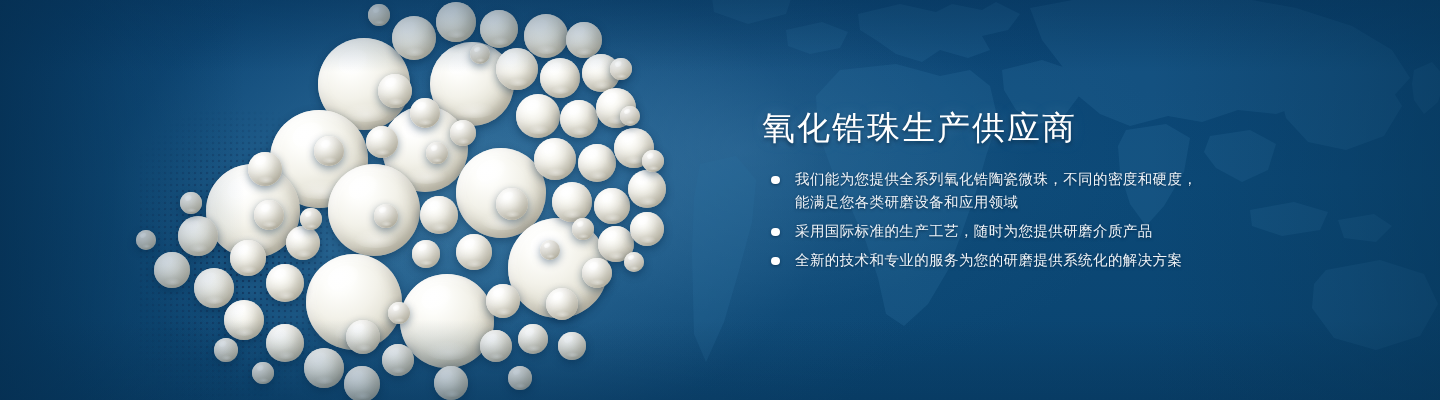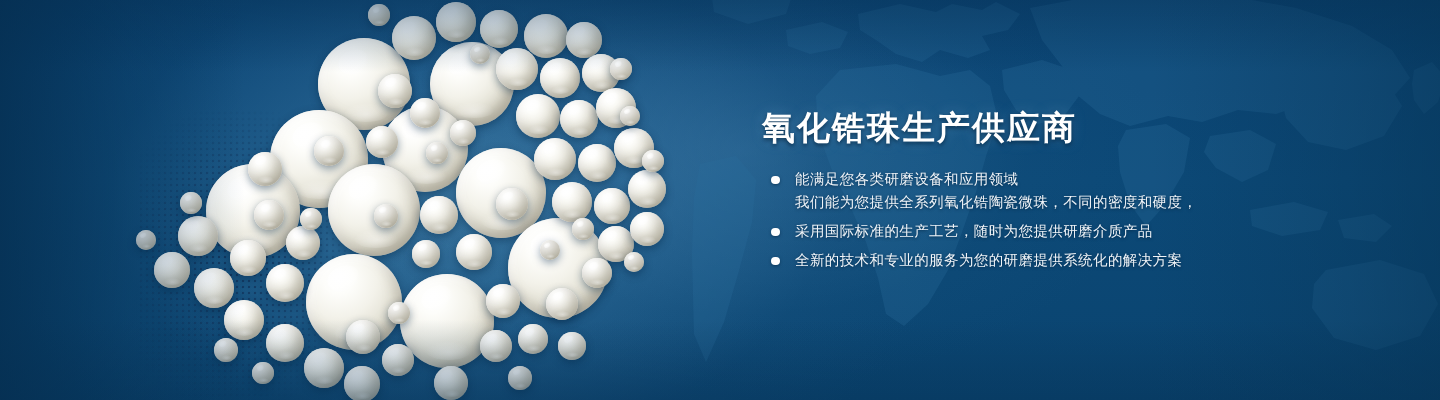--- a/index.html
+++ b/index.html
@@ -103,21 +103,21 @@
   
   .content{
     position:absolute;left:760px;top:0;
     width:560px;height:400px;
   }
   .headline{
     position:absolute;left:2px;top:108px;
     font-size:33px;line-height:40px;
     letter-spacing:2px;
     color:#ffffff;
-    font-weight:700;
+    font-weight:400;
     text-shadow:0 2px 4px rgba(3,32,58,.75), 0 0 14px rgba(140,195,230,.28);
     white-space:nowrap;
   }
   .bullets{
     position:absolute;left:6px;top:168px;
     width:470px;
   }
   .bullet{
     position:relative;
     padding-left:29px;
@@ -267,22 +267,22 @@
   <div class="bg-vignette"></div>
 
   <div class="content">
 
     <div class="headline">氧化锆珠生产供应商</div>
 
     <div class="bullets">
 
       <div class="bullet">
         <span class="dot"></span>
+        <span class="txt">我们能为您提供全系列氧化锆陶瓷微珠，不同的密度和硬度，</span>
         <span class="txt l2">能满足您各类研磨设备和应用领域</span>
-        <span class="txt">我们能为您提供全系列氧化锆陶瓷微珠，不同的密度和硬度，</span>
       </div>
 
       <div class="bullet">
         <span class="dot"></span>
         <span class="txt">采用国际标准的生产工艺，随时为您提供研磨介质产品</span>
       </div>
 
       <div class="bullet">
         <span class="dot"></span>
         <span class="txt">全新的技术和专业的服务为您的研磨提供系统化的解决方案</span>

